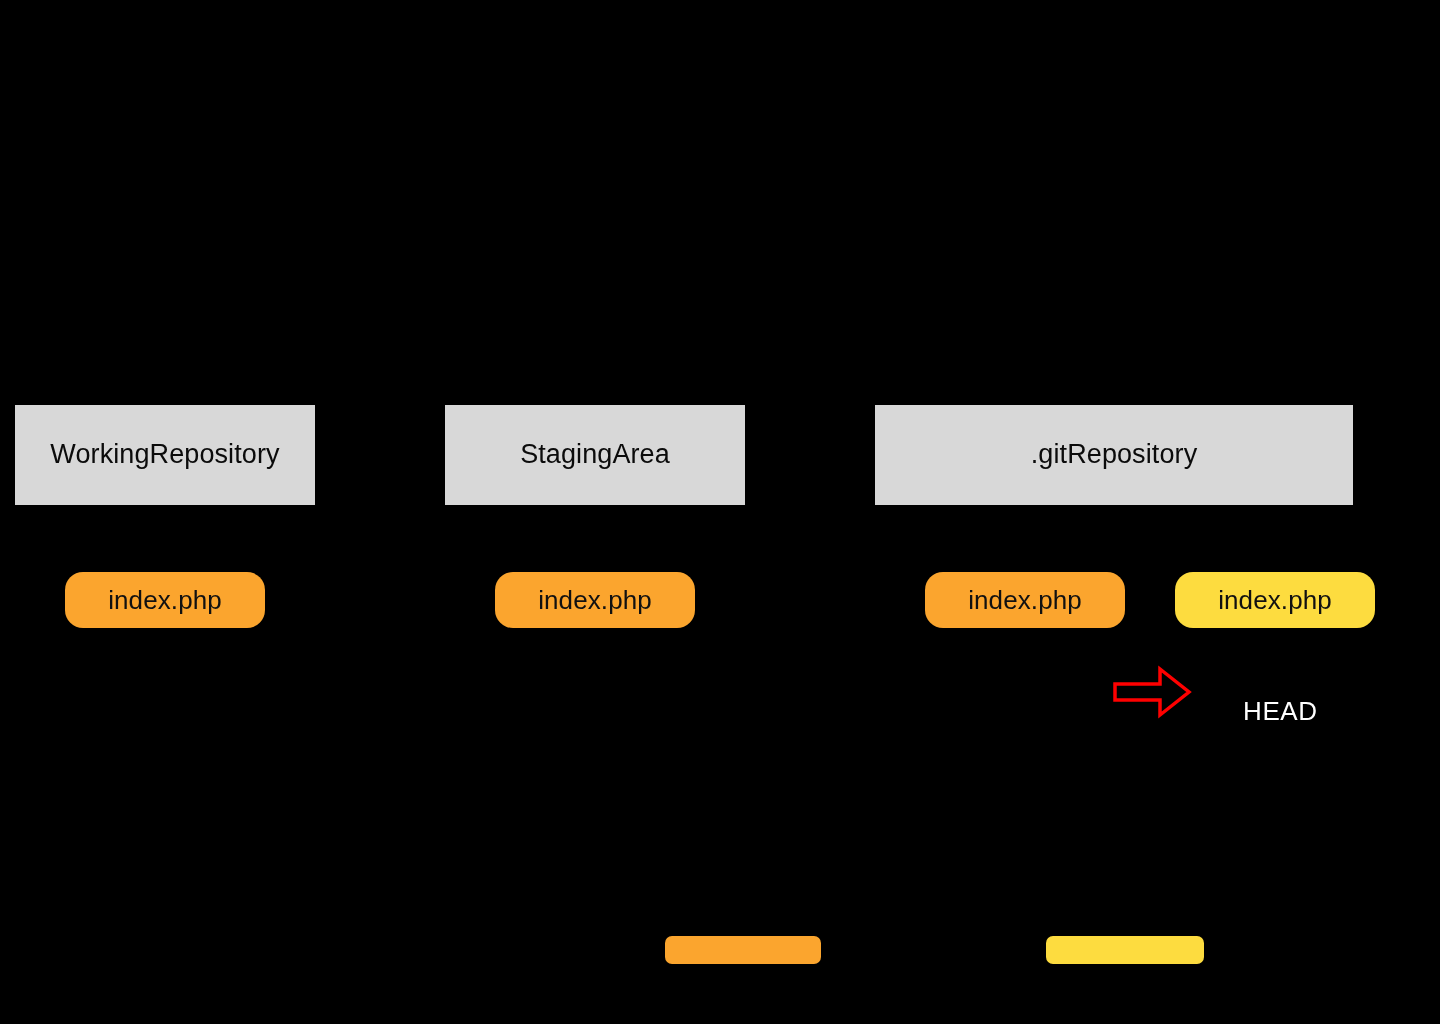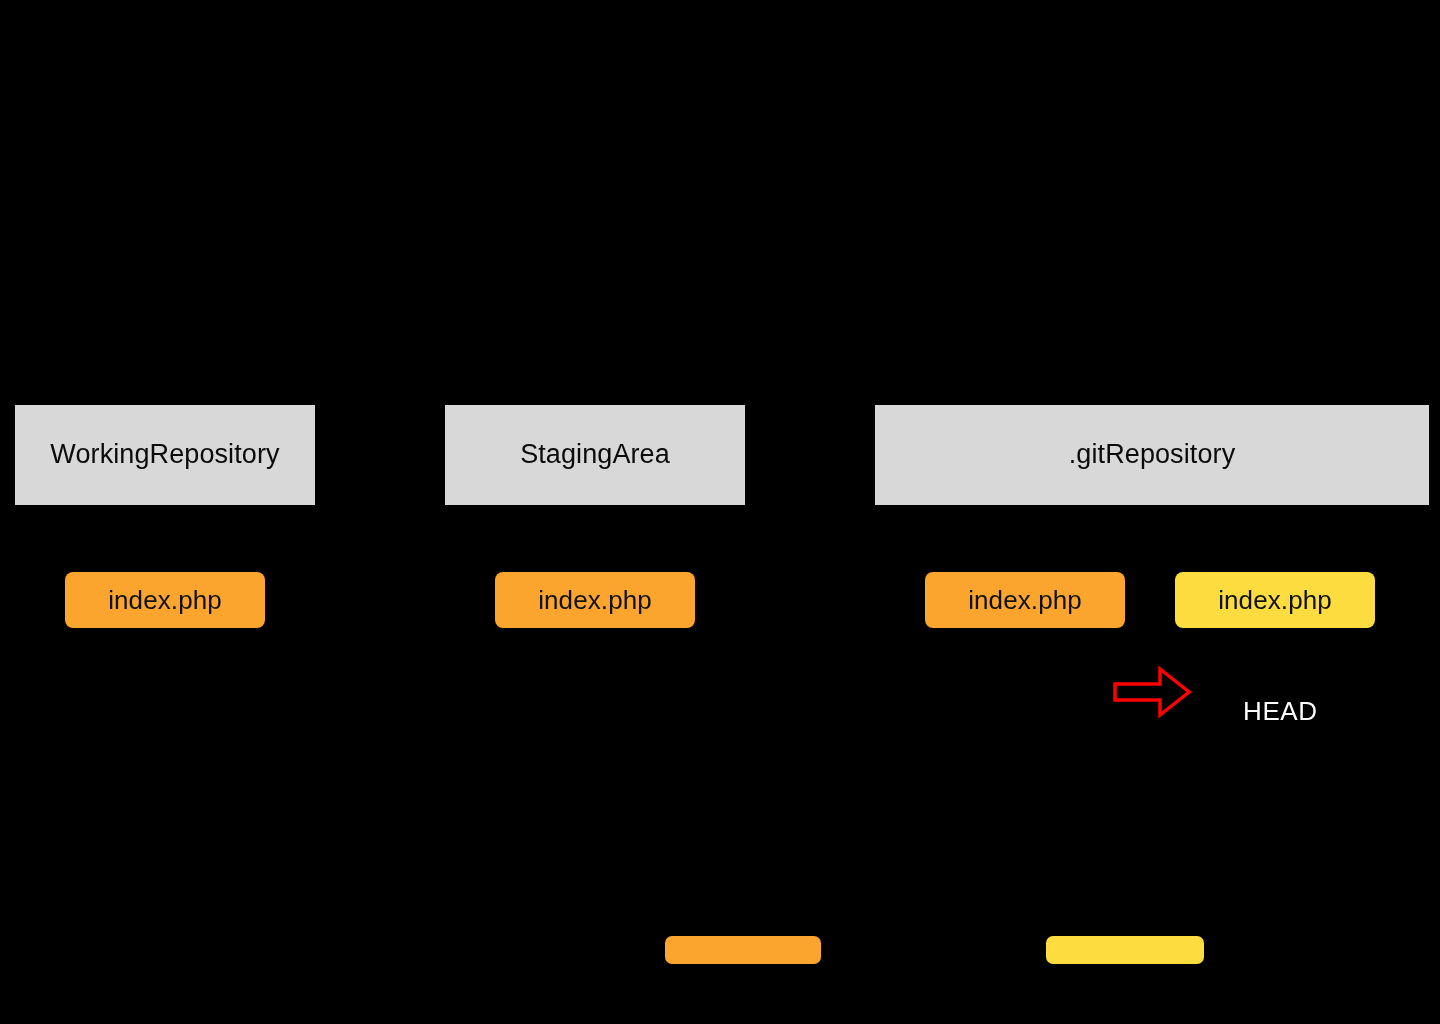--- a/index.html
+++ b/index.html
@@ -41,27 +41,27 @@
   }
   .area-box .line {
     font-size: 27px;
     font-weight: 400;
     white-space: nowrap;
     display: block;
   }
 
   #area-working   { left: 15px;  top: 405px; width: 300px; height: 100px; }
   #area-staging   { left: 445px; top: 405px; width: 300px; height: 100px; }
-  #area-repo      { left: 875px; top: 405px; width: 554px; height: 100px; }
+  #area-repo      { left: 875px; top: 405px; width: 478px; height: 100px; }
 
   
   .file-pill {
     position: absolute;
     height: 56px;
-    border-radius: 8px;
+    border-radius: 18px;
     display: flex;
     align-items: center;
     justify-content: center;
     color: #111111;
     font-size: 26px;
     font-weight: 400;
     letter-spacing: 0.1px;
     box-sizing: border-box;
     white-space: nowrap;
   }

